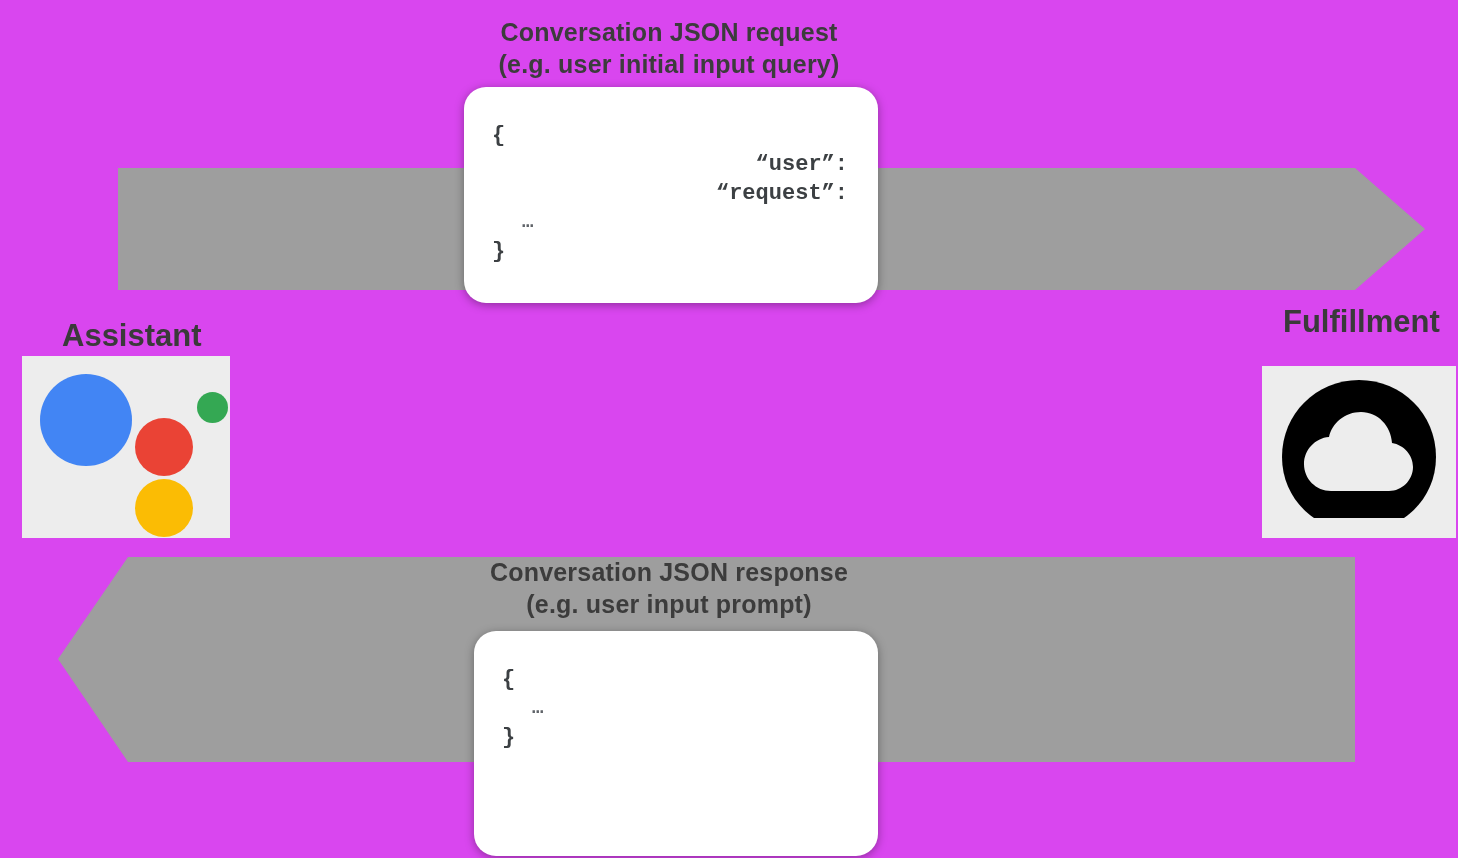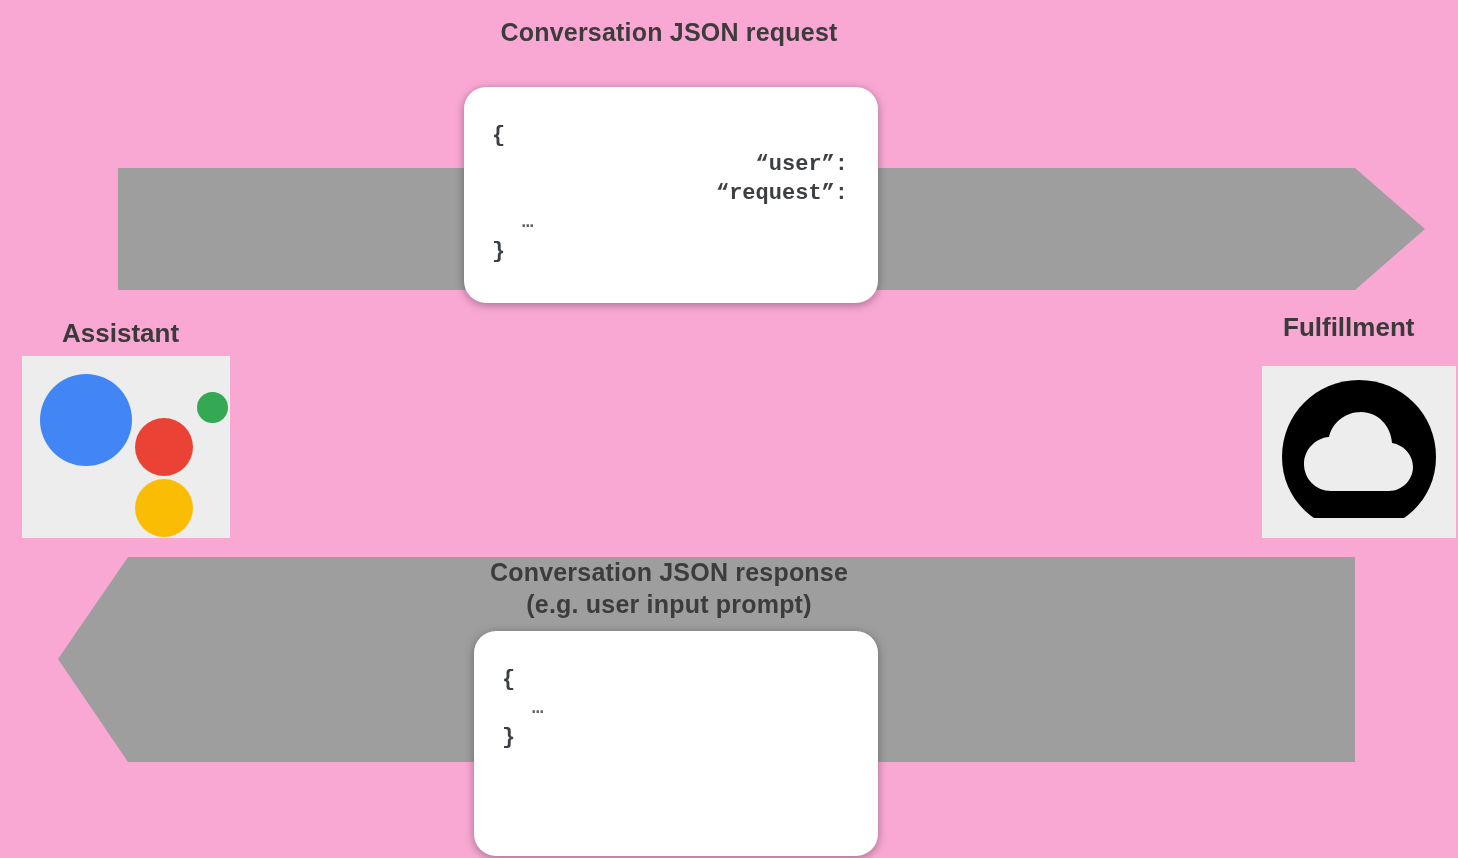--- a/index.html
+++ b/index.html
@@ -5,21 +5,21 @@
   * { box-sizing: border-box; margin: 0; padding: 0; }
   html, body {
     width: 1458px; height: 858px;
     background: #000000;
     font-family: "Liberation Sans", sans-serif;
     overflow: hidden;
   }
   #stage {
     position: relative;
     width: 1458px; height: 858px;
-    background: #f9a8d4;
+    background: #d946ef;
   }
 
   
   .arrow-band {
     position: absolute;
     background: #9e9e9e;
   }
   .arrow-head {
     position: absolute;
     width: 0; height: 0;
@@ -64,25 +64,25 @@
   #request-label {
     left: 379px; top: 16px; width: 580px;
   }
   #response-label {
     left: 379px; top: 556px; width: 580px;
   }
 
   .node-label {
     position: absolute;
     color: #3a3a3a;
-    font-size: 26px;
+    font-size: 31px;
     font-weight: 700;
   }
   #assistant-label { left: 62px; top: 318px; }
-  #fulfillment-label { left: 1283px; top: 312px; }
+  #fulfillment-label { left: 1283px; top: 304px; }
 
   
   .json-card {
     position: absolute;
     background: #ffffff;
     border-radius: 22px;
     box-shadow: 0 2px 10px rgba(0,0,0,0.35);
     font-family: "Liberation Mono", "DejaVu Sans Mono", monospace;
     color: #3c4043;
     font-size: 22px;
@@ -118,20 +118,21 @@
 <div id="stage">
 
   <div id="req-arrow-body" class="arrow-band"></div>
   <div id="req-arrow-head" class="arrow-head"></div>
 
   <div id="res-arrow-body" class="arrow-band"></div>
   <div id="res-arrow-head" class="arrow-head"></div>
 
   <div id="request-label" class="flow-label">
     <span class="l1">Conversation JSON request</span>
+    <span class="l2">(e.g. user initial input query)</span>
   </div>
 
   <div id="response-label" class="flow-label">
     <span class="l1">Conversation JSON response</span>
     <span class="l2">(e.g. user input prompt)</span>
   </div>
 
   <div id="assistant-label" class="node-label">Assistant</div>
   <div id="fulfillment-label" class="node-label">Fulfillment</div>
 

